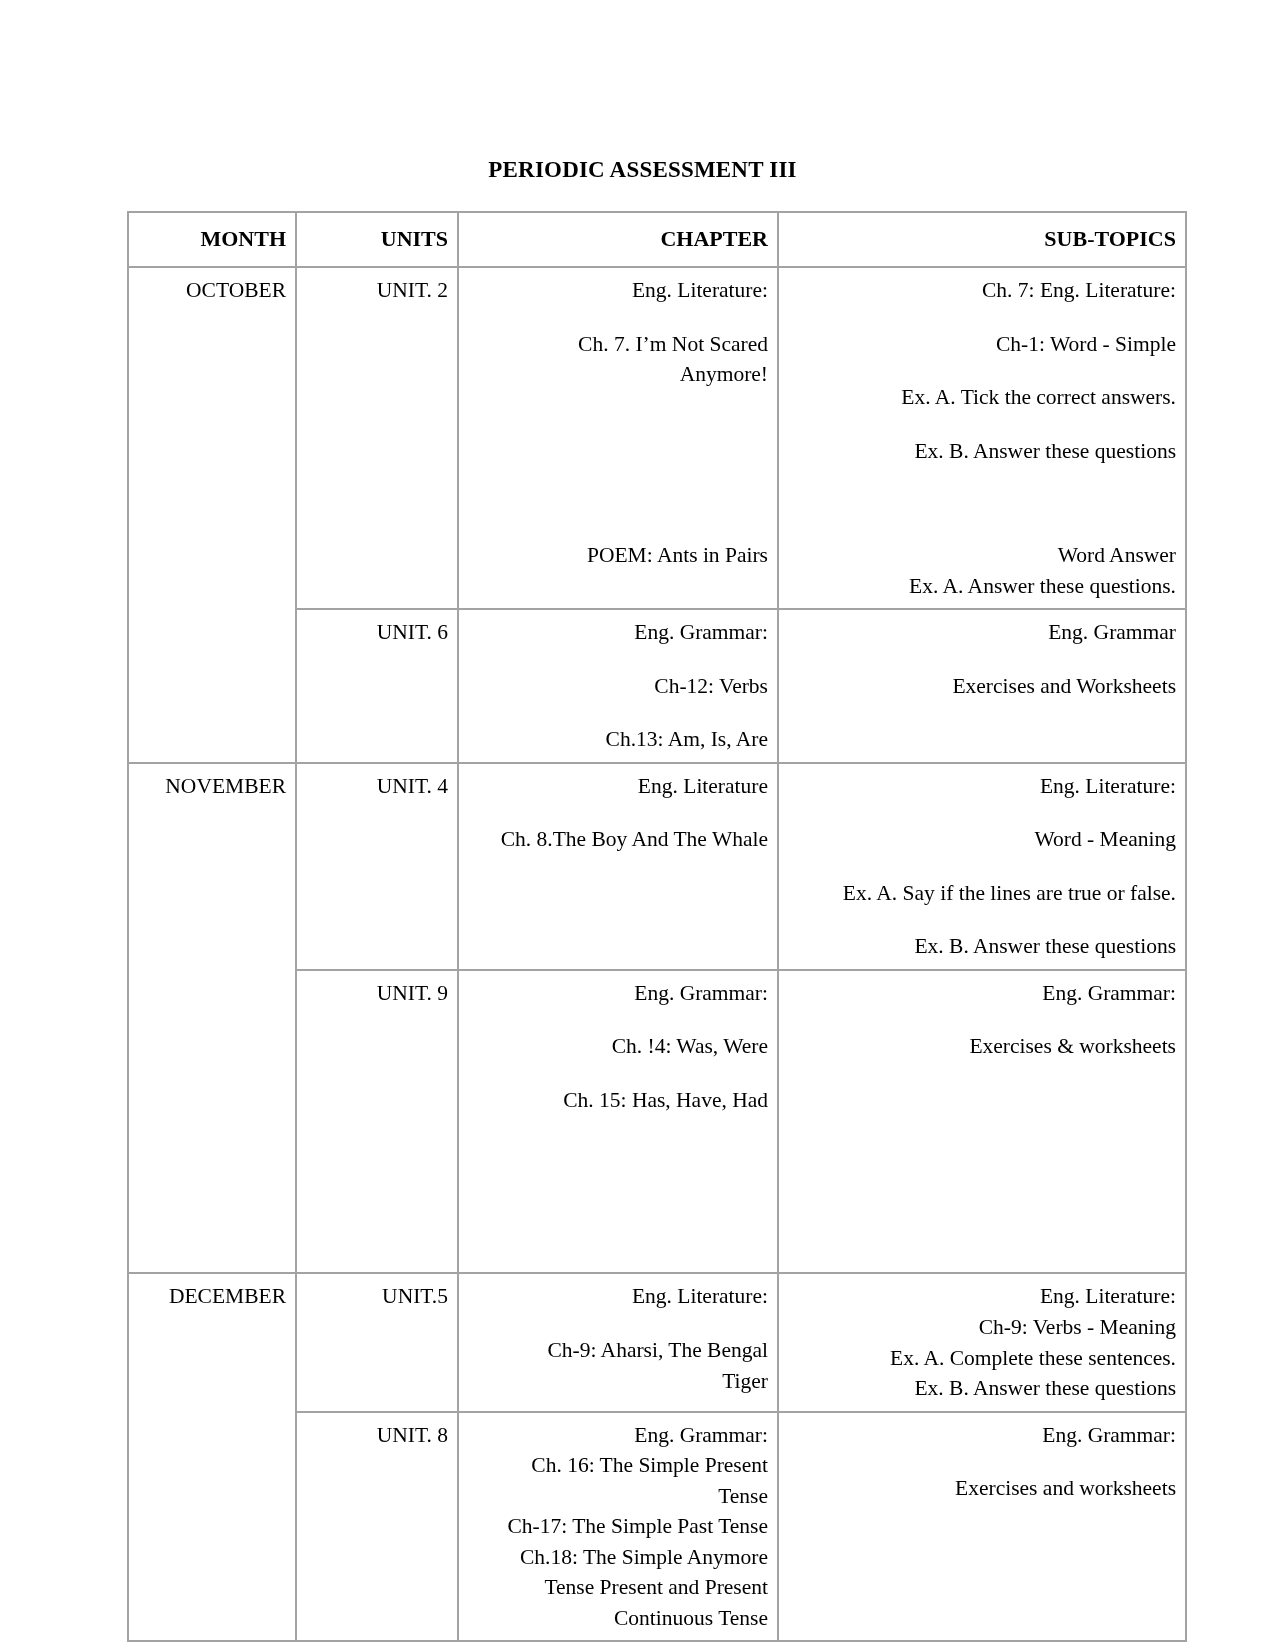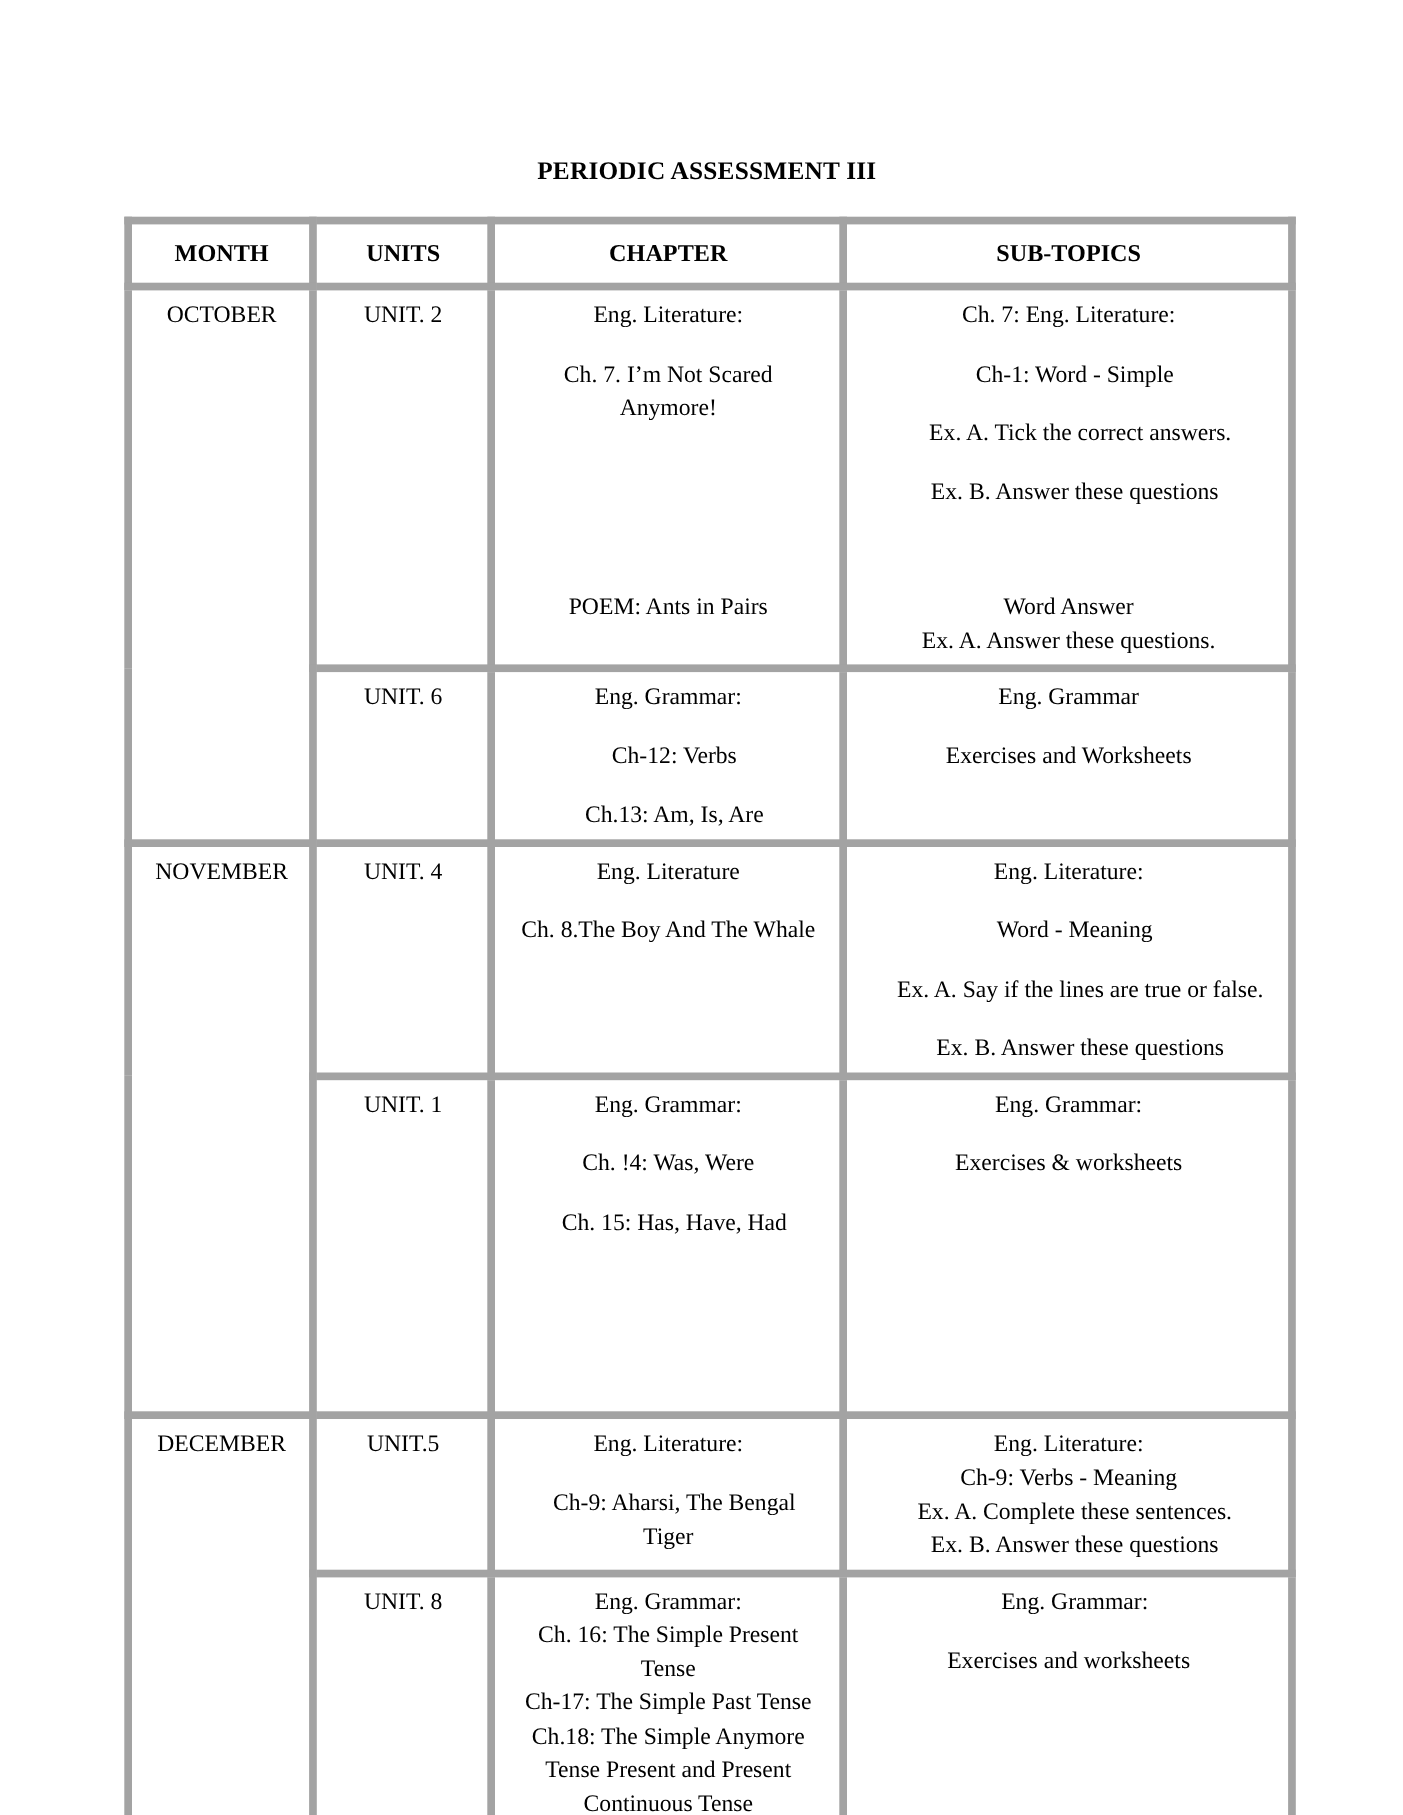--- a/index.html
+++ b/index.html
@@ -13,21 +13,21 @@
     height: 1650px;
     font-family: "Liberation Serif", "DejaVu Serif", serif;
     color: #000000;
     -webkit-font-smoothing: antialiased;
   }
   .page {
     position: relative;
     width: 1275px;
     height: 1650px;
     box-sizing: border-box;
-    padding: 2px;
+    padding: 16px;
     overflow: hidden;
   }
   .doc-title {
     text-align: center;
     font-weight: bold;
     font-size: 23px;
     letter-spacing: 0.2px;
     margin: 0;
     padding-top: 141px;
     padding-left: 10px;
@@ -36,25 +36,25 @@
     border-collapse: collapse;
     table-layout: fixed;
     margin-top: 28px;
     margin-left: 111px;
     width: 1058px;
     font-size: 21.5px;
     line-height: 1.42;
   }
   table.syllabus td,
   table.syllabus th {
-    border: 7px solid #a3a3a3;
+    border: 2px solid #a3a3a3;
     vertical-align: top;
     padding: 7px 9px 7px 11px;
     font-weight: normal;
-    text-align: center;
+    text-align: right;
   }
   table.syllabus thead th {
     font-weight: bold;
     font-size: 22px;
     padding-top: 10px;
     padding-bottom: 12px;
   }
   
   col.c-month  { width: 168px; }
   col.c-units  { width: 162px; }
@@ -159,21 +159,21 @@
           <p class="blank"></p>
           <p class="indent1">Word - Meaning</p>
           <p class="blank"></p>
           <p class="indent2">Ex. A. Say if the lines are true or false.</p>
           <p class="blank"></p>
           <p class="indent2">Ex. B. Answer these questions</p>
         </td>
       </tr>
 
       <tr>
-        <td class="unit-bottom">UNIT. 1</td>
+        <td class="unit-bottom">UNIT. 9</td>
         <td class="cell-lines">
           <p>Eng. Grammar:</p>
           <p class="blank"></p>
           <p>Ch. !4: Was, Were</p>
           <p class="blank"></p>
           <p class="indent1">Ch. 15: Has, Have, Had</p>
           <div class="spacer-lg"></div>
         </td>
         <td class="cell-lines">
           <p>Eng. Grammar:</p>

